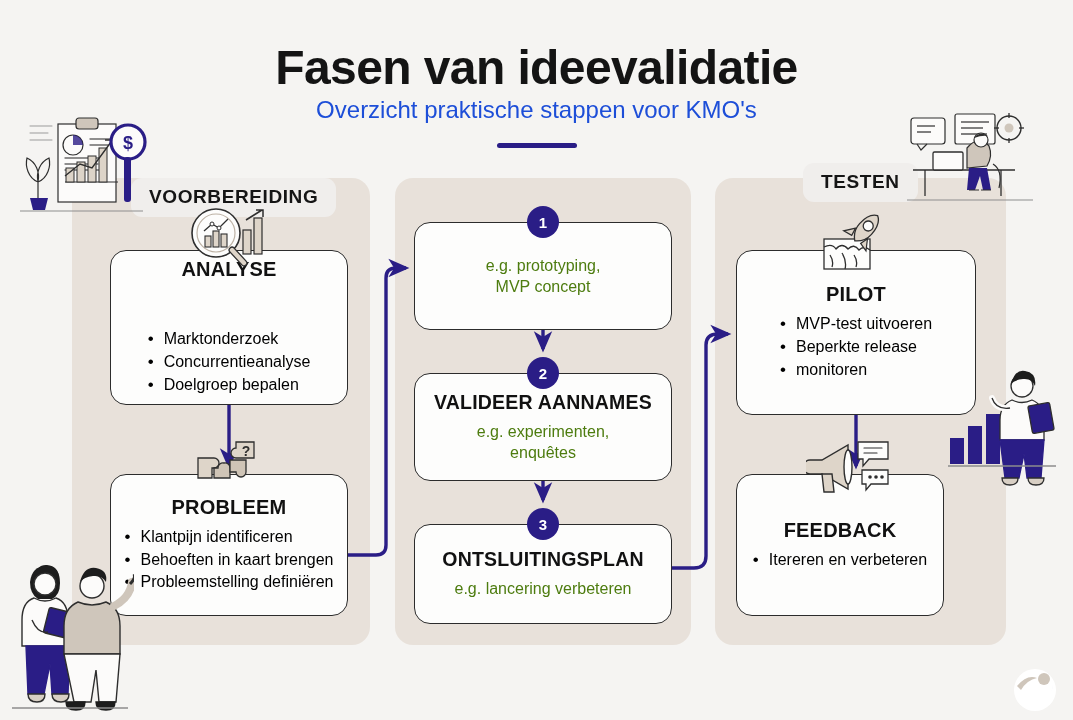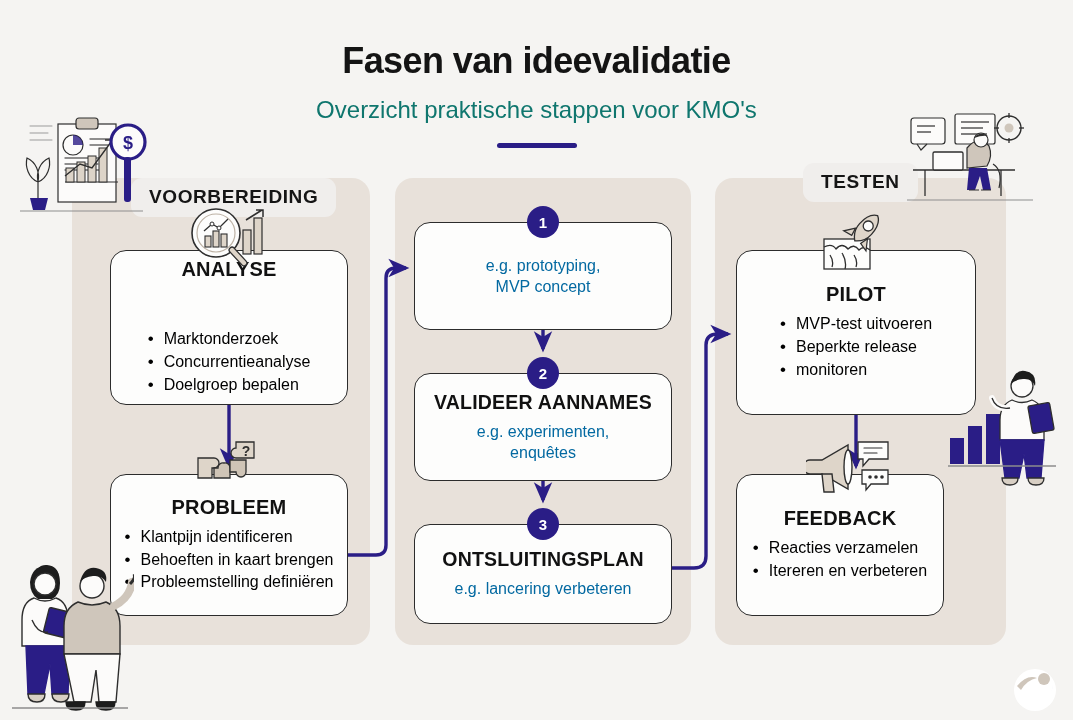--- a/index.html
+++ b/index.html
@@ -8,27 +8,27 @@
     background: #f5f4f2;
     font-family: "Liberation Sans", sans-serif;
     overflow: hidden;
   }
   #root { position: relative; width: 1073px; height: 720px; }
 
   
   .title {
     position: absolute; left: 0; top: 40px; width: 1073px;
     text-align: center;
-    font-size: 36px; font-weight: 800; letter-spacing: -0.6px;
+    font-size: 48px; font-weight: 800; letter-spacing: -0.6px;
     color: #141414;
   }
   .subtitle {
     position: absolute; left: 0; top: 96px; width: 1073px;
     text-align: center;
-    font-size: 24px; font-weight: 400; color: #0f766e;
+    font-size: 24px; font-weight: 400; color: #1d4ed8;
   }
   .rule {
     position: absolute; left: 497px; top: 143px;
     width: 80px; height: 5px; border-radius: 3px; background: #2a1d86;
   }
 
   
   .panel {
     position: absolute; background: #e8e1da; border-radius: 18px;
   }
@@ -57,21 +57,21 @@
     font-size: 20px; font-weight: 800; color: #111; letter-spacing: 0.2px;
     text-align: center; margin-bottom: 7px;
   }
   .card-title.wide { font-size: 19.5px; }
   .card-list { list-style: none; font-size: 16px; color: #000000; line-height: 1.42; }
   .card-list li { position: relative; padding-left: 16px; white-space: nowrap; }
   .card-list li::before {
     content: "•"; position: absolute; left: 0; top: -1px; font-size: 17px;
   }
   .card-sub {
-    font-size: 16px; color: #0369a1; text-align: center; line-height: 1.33;
+    font-size: 16px; color: #4d7c0f; text-align: center; line-height: 1.33;
   }
 
   #card-analyse    { left: 110px; top: 250px; width: 238px; height: 155px; gap: 40px; }
   #card-probleem   { left: 110px; top: 474px; width: 238px; height: 142px; }
   #card-solution   { left: 414px; top: 222px; width: 258px; height: 108px; }
   #card-validate   { left: 414px; top: 373px; width: 258px; height: 108px; }
   #card-plan       { left: 414px; top: 524px; width: 258px; height: 100px; }
   #card-pilot      { left: 736px; top: 250px; width: 240px; height: 165px; }
   #card-feedback   { left: 736px; top: 474px; width: 208px; height: 142px; }
 
@@ -384,18 +384,17 @@
     <ul class="card-list">
       <li>MVP-test uitvoeren</li>
       <li>Beperkte release</li>
       <li style="padding-left: 16px; list-style: none;">monitoren</li>
     </ul>
   </div>
 
   <div class="card" id="card-feedback">
     <div class="card-title">FEEDBACK</div>
     <ul class="card-list">
-      <li>Reacties verzamelen</li>
       <li>Itereren en verbeteren</li>
     </ul>
   </div>
 
 </div>
 
 </body></html>

